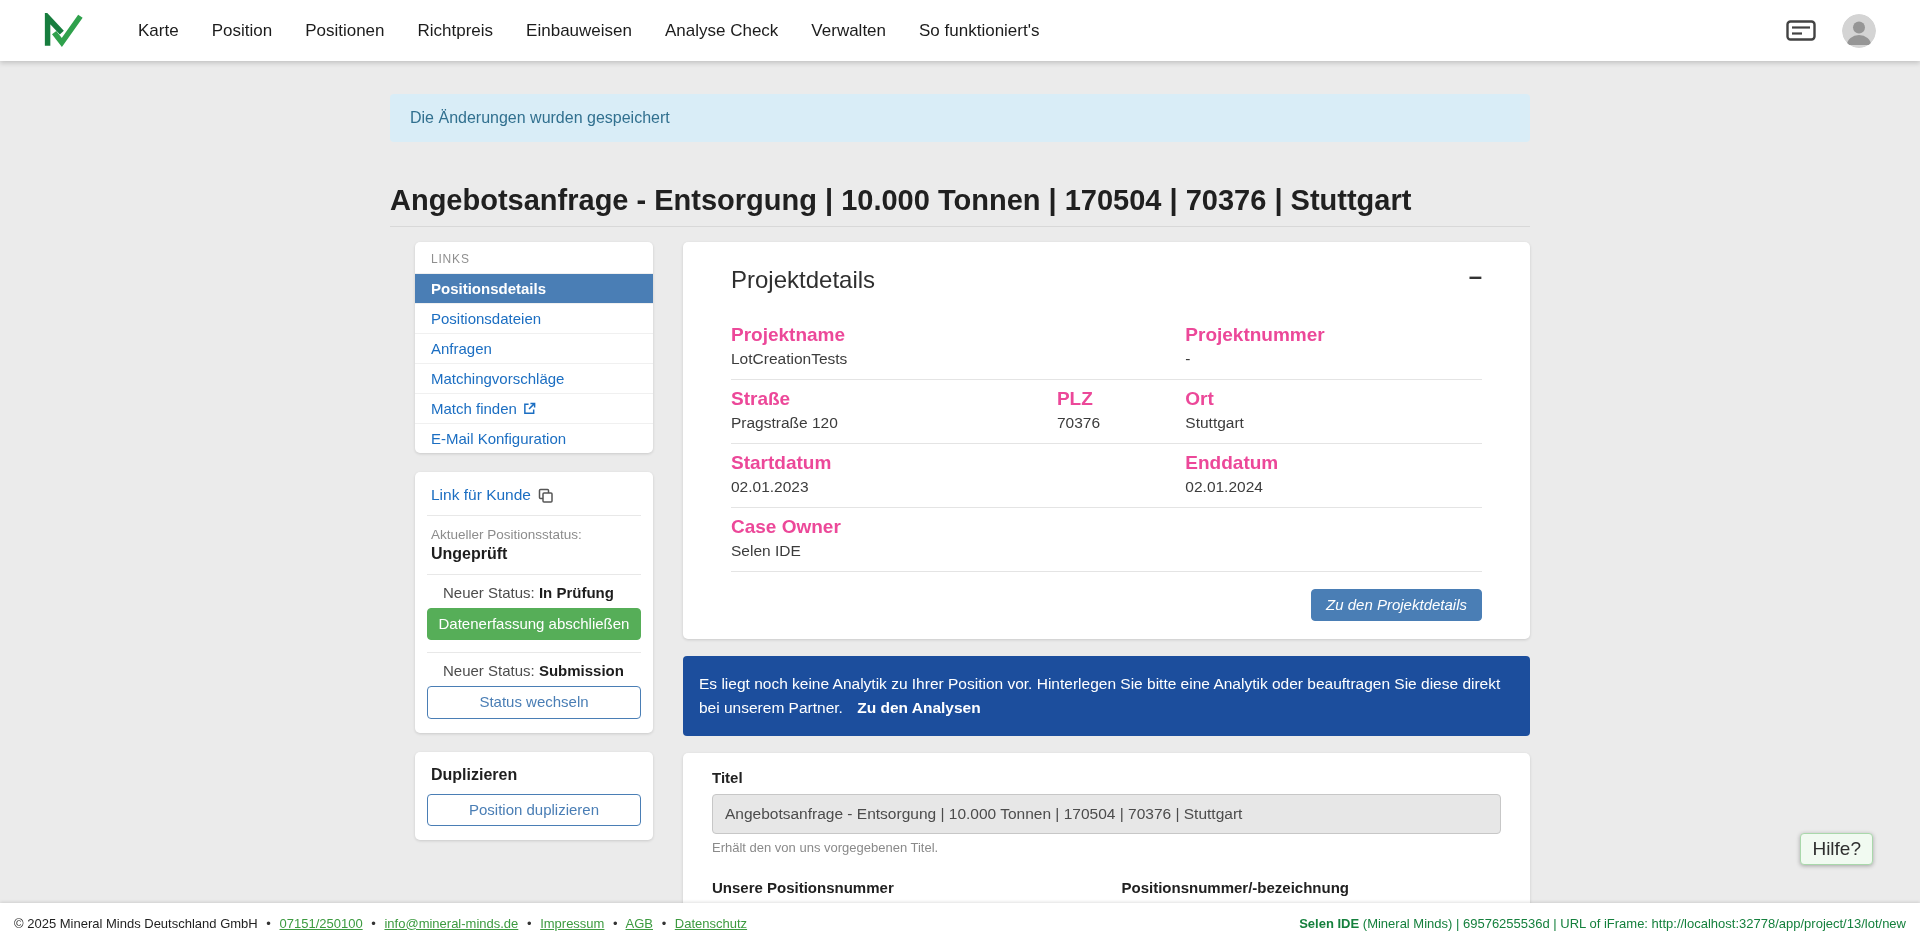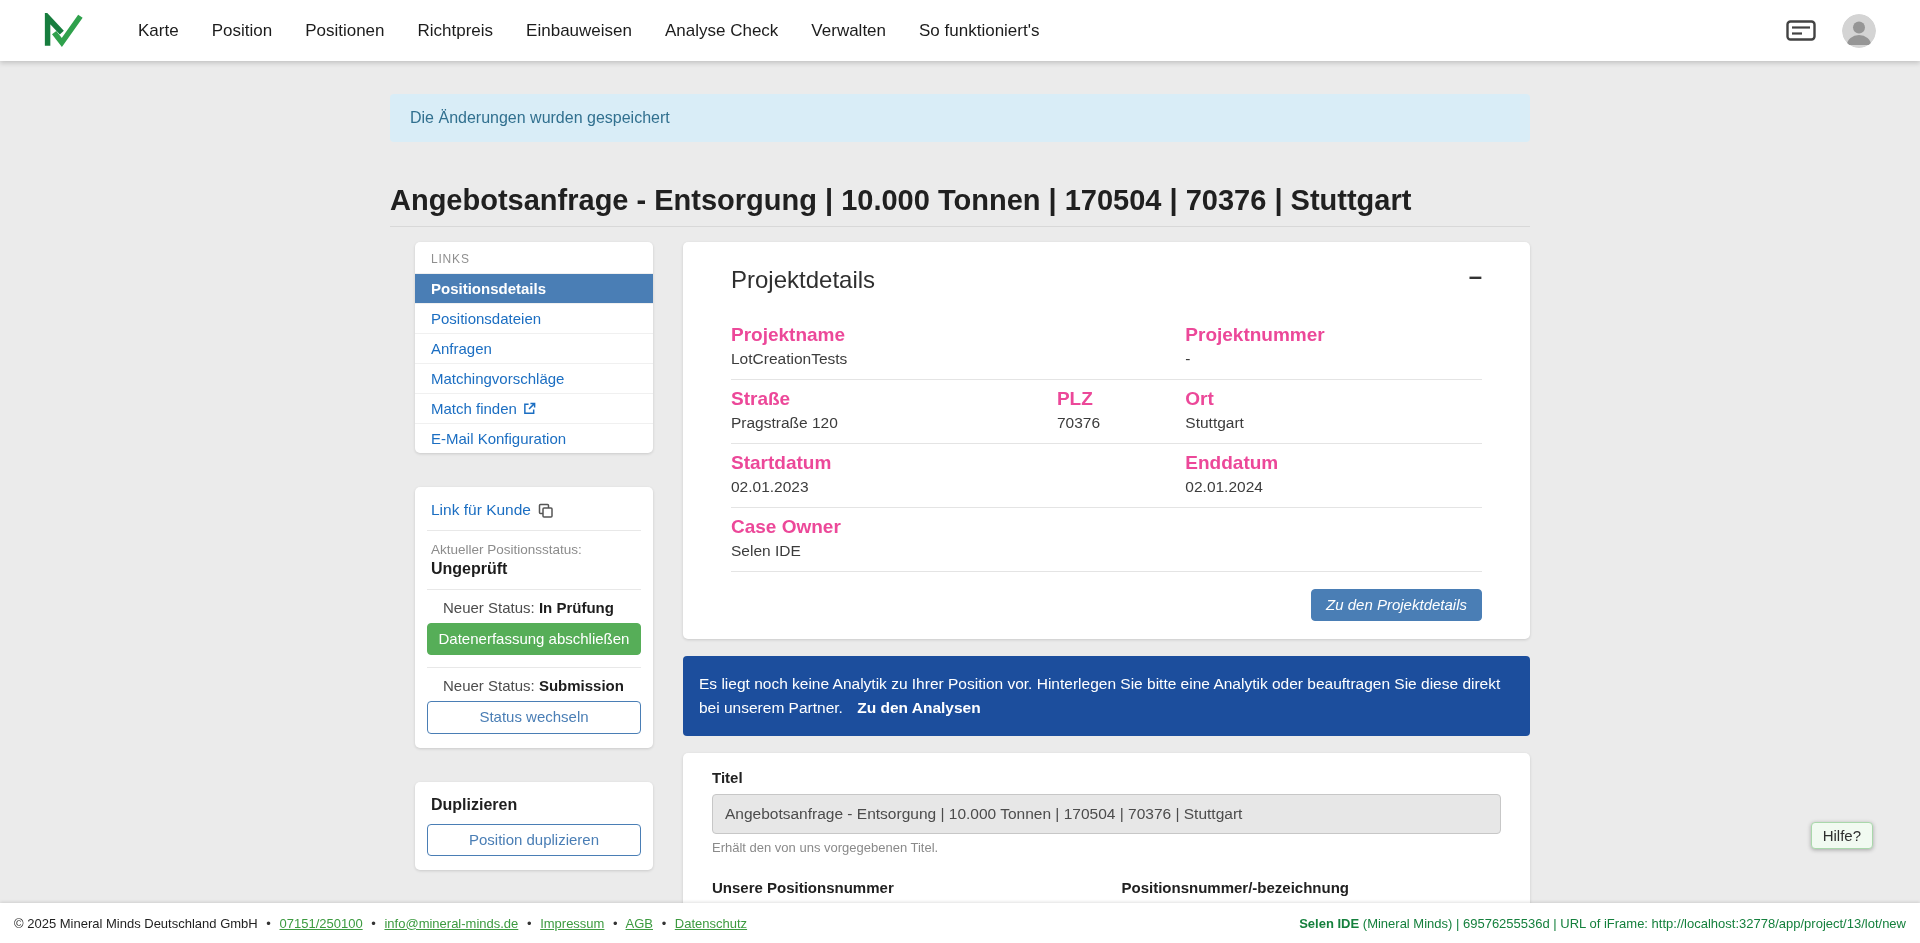--- a/index.html
+++ b/index.html
@@ -21,21 +21,21 @@
   .nav-right{margin-left:auto;display:flex;align-items:center;gap:26px;}
   .nav-icon{display:flex;cursor:pointer;}
   .avatar{width:34px;height:34px;border-radius:50%;overflow:hidden;display:flex;cursor:pointer;}
 
   
   .container{width:1140px;margin:0 auto;padding-top:61px;}
   .alert{margin-top:33px;background:var(--alert-bg);color:var(--alert-text);padding:15px 20px;border-radius:4px;font-size:16px;}
   .page-title{margin-top:42px;font-size:29px;font-weight:700;color:#202020;}
   .title-rule{border:none;border-top:1px solid #d8d8d8;margin-top:9px;}
   .row{display:flex;gap:30px;margin-top:15px;align-items:flex-start;}
-  .sidebar{flex:0 0 263px;display:flex;flex-direction:column;gap:34px;padding-left:25px;}
+  .sidebar{flex:0 0 263px;display:flex;flex-direction:column;gap:19px;padding-left:25px;}
   .main-col{flex:1;display:flex;flex-direction:column;gap:17px;min-width:0;}
   .card{background:#fff;border-radius:5px;box-shadow:0 1px 3px rgba(0,0,0,.14);}
 
   
   .links-header{font-size:12px;color:#8f8f8f;letter-spacing:.8px;padding:10px 16px 7px;}
   .side-item{display:block;padding:6px 16px;font-size:15px;color:var(--link-blue);text-decoration:none;
     border-top:1px solid #f0f0f0;cursor:pointer;}
   .side-item.active{background:var(--accent-blue);color:#fff;font-weight:700;}
   .links-card{overflow:hidden;}
   .ext-icon{margin-left:6px;vertical-align:-1px;}
@@ -83,22 +83,22 @@
   
   .form-card{padding:16px 29px 40px;}
   .form-label{display:block;font-size:15px;font-weight:700;color:#212121;margin-bottom:8px;}
   .form-input{width:100%;font-size:15.5px;color:#494949;padding:8px 12px;border:1px solid #c7c7c7;border-radius:4px;
     background:#fff;font-family:inherit;height:40px;}
   .form-input:disabled{background:#e7e7e7;color:#4c4c4c;}
   .form-helper{font-size:13px;color:#8a8a8a;margin-top:6px;}
   .form-row-2{display:grid;grid-template-columns:1fr 1fr;gap:30px;margin-top:24px;}
 
   
-  .help-btn{position:fixed;right:47px;bottom:94px;background:#f1faf1;border:1px solid #a9d8ab;color:#2e2e2e;
-    font-size:15px;padding:4px 11px;border-radius:4px;box-shadow:0 1px 4px rgba(0,0,0,.3);cursor:pointer;
+  .help-btn{position:fixed;right:47px;bottom:78px;background:#f1faf1;border:1px solid #a9d8ab;color:#2e2e2e;
+    font-size:19px;padding:4px 11px;border-radius:4px;box-shadow:0 1px 4px rgba(0,0,0,.3);cursor:pointer;
     font-family:inherit;z-index:200;}
   .footer{position:fixed;bottom:0;left:0;right:0;height:40px;background:#fff;display:flex;align-items:center;
     justify-content:space-between;padding:0 14px 0 14px;box-shadow:0 -1px 3px rgba(0,0,0,.12);z-index:150;}
   .footer-left{font-size:13px;color:#1f1f1f;}
   .footer-left a{color:var(--footer-link-green);text-decoration:underline;cursor:pointer;}
   .sep{margin:0 5px;color:#333;}
   .footer-right{font-size:13px;color:#15803d;margin-left:18px;}
 </style>
 </head>
 <body>

